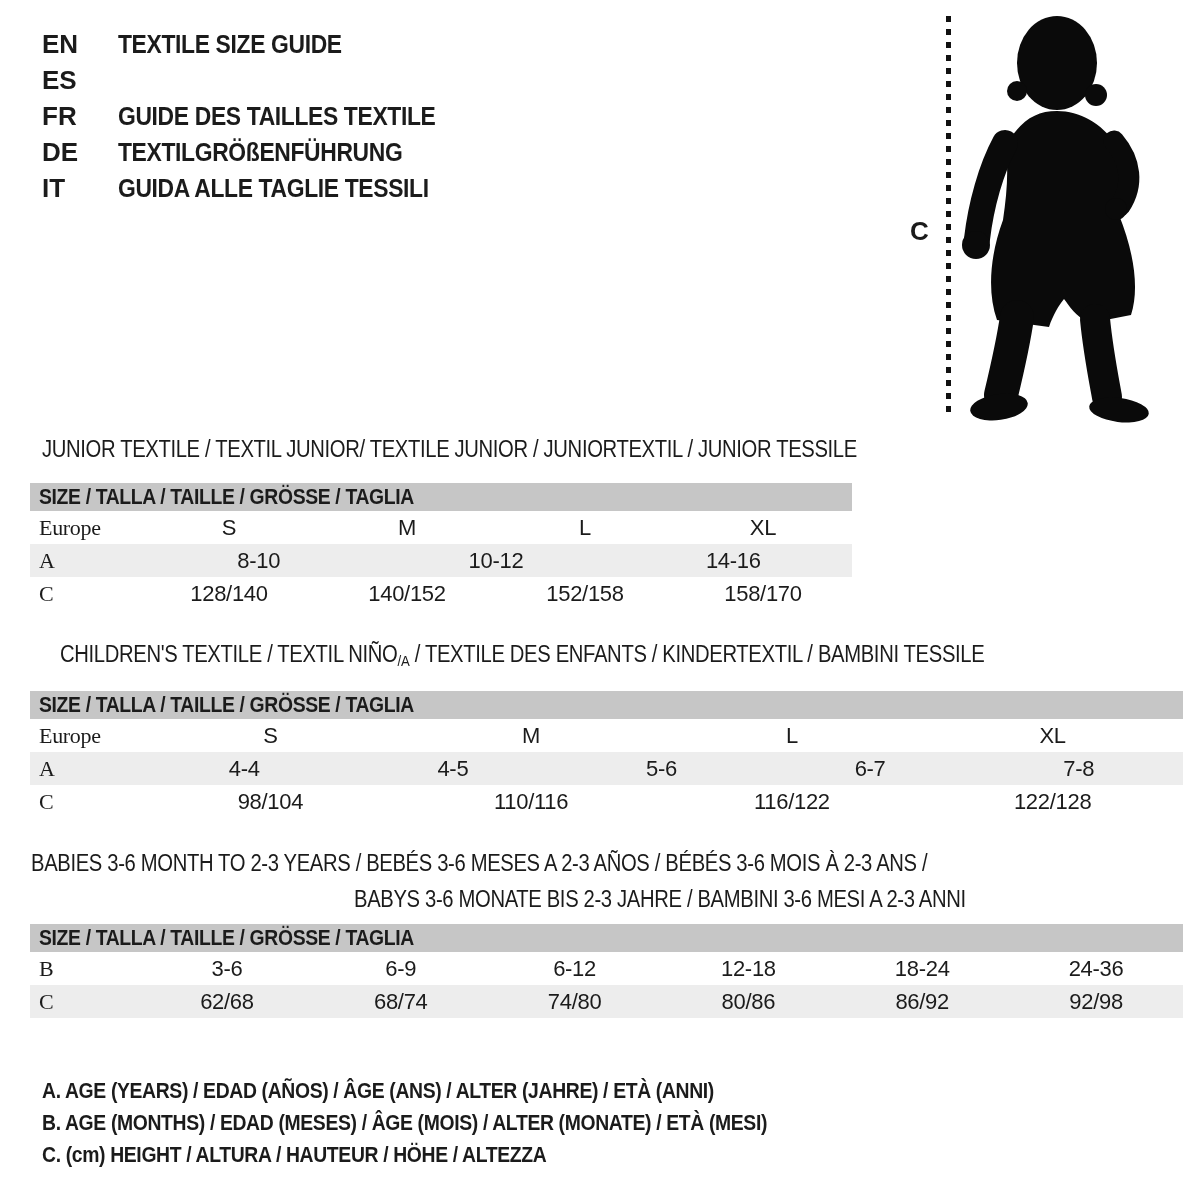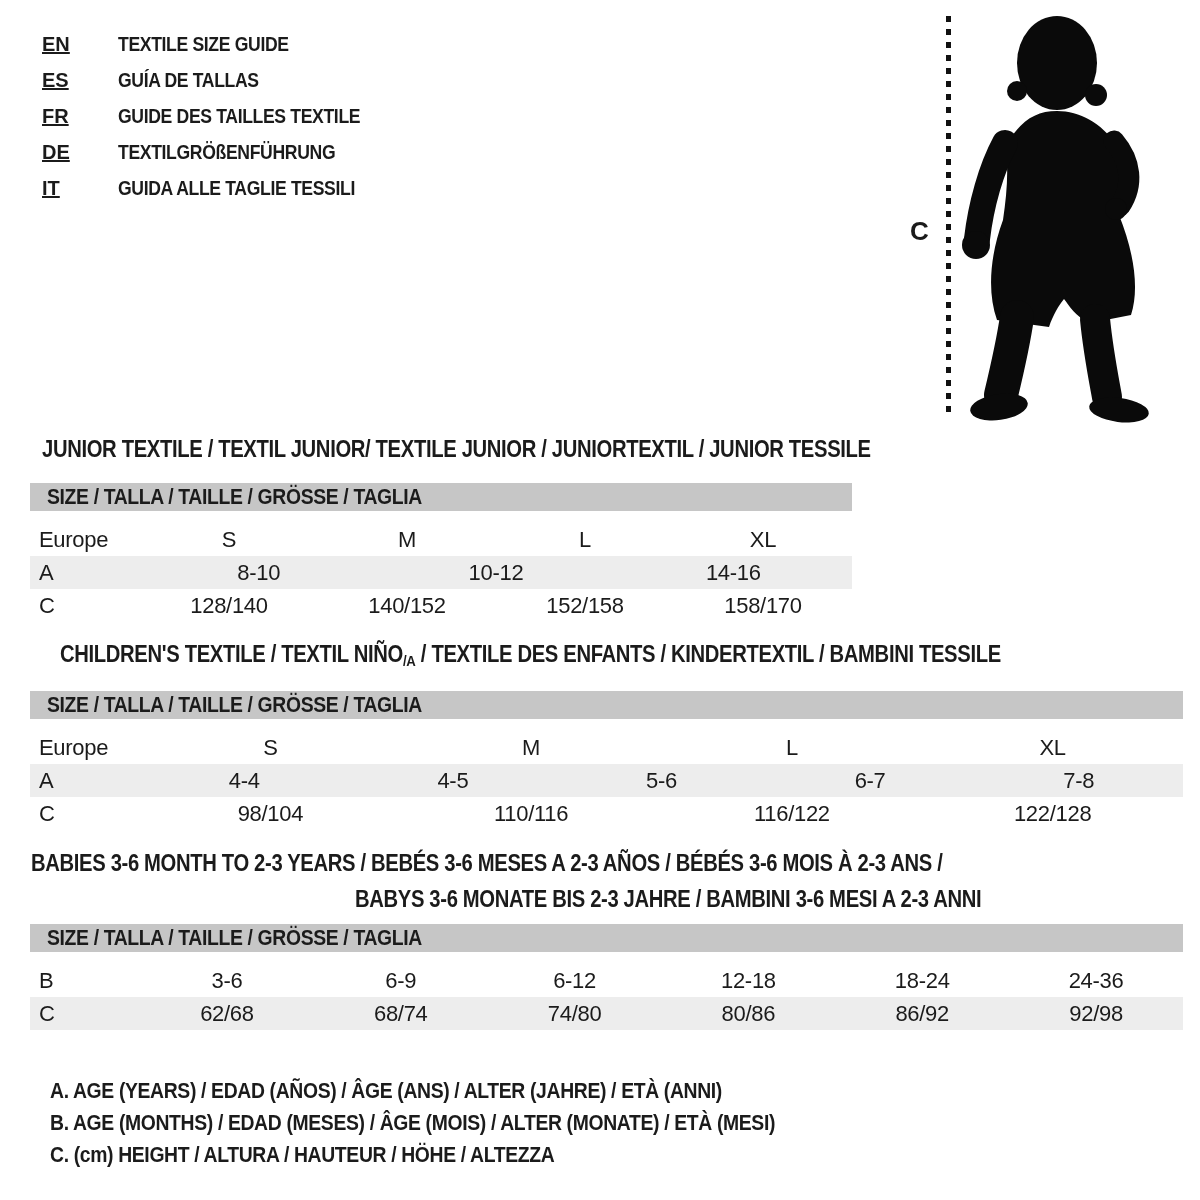--- a/index.html
+++ b/index.html
@@ -8,63 +8,62 @@
     background:#ffffff;color:#1b1b1b;
     font-family:"Liberation Sans", sans-serif;
   }
   .abs{position:absolute;}
   .cond{display:inline-block;transform:scaleX(0.88);transform-origin:0 50%;
         white-space:nowrap;letter-spacing:-0.4px;}
 
   
   #langs{left:42px;top:26px;}
   .lang-row{display:flex;height:36px;line-height:36px;
-            font-size:20px;font-weight:bold;text-decoration:underline;}
+            font-size:26px;font-weight:bold;}
   .lang-code{width:76px;flex:0 0 76px;}
 
   
   #dash-line{left:946px;top:16px;width:5px;height:399px;
     background:repeating-linear-gradient(to bottom,#111 0 6px,rgba(0,0,0,0) 6px 13px);}
   #c-label{left:910px;top:216px;font-size:26px;font-weight:bold;}
   #baby{left:935px;top:5px;}
 
   
-  .section-title{font-size:23px;font-weight:bold;white-space:nowrap;}
+  .section-title{font-size:23px;font-weight:normal;white-space:nowrap;}
   #junior-title{left:42px;top:436px;}
   #children-title{left:60px;top:641px;}
   #babies-title{left:31px;top:845px;line-height:36px;text-align:right;}
   .sub{font-size:15px;vertical-align:-4px;letter-spacing:-0.3px;}
 
   
   .sizetable{box-sizing:border-box;}
   #table1{left:30px;top:483px;width:822px;}
   #table2{left:30px;top:691px;width:1153px;}
   #table3{left:30px;top:924px;width:1153px;}
   .size-bar{height:28px;line-height:28px;background:#c6c6c6;
-            padding-left:17px;font-size:22px;font-weight:bold;margin-bottom:12px;}
+            padding-left:9px;font-size:22px;font-weight:bold;margin-bottom:0;}
   .trow{display:flex;height:33px;line-height:33px;font-size:22px;letter-spacing:-0.3px;}
   .row-shade{background:#ededed;}
-  .tlabel{flex:0 0 110px;width:110px;padding-left:9px;box-sizing:border-box;}
+  .tlabel{flex:0 0 110px;width:110px;padding-left:9px;box-sizing:border-box;font-family:Liberation Serif, serif;}
   .tcell{flex:1;text-align:center;}
 
   
-  #footnotes{left:50px;top:1075px;}
+  #footnotes{left:42px;top:1075px;}
   .footnote{height:32px;line-height:32px;font-size:22px;font-weight:bold;}
 </style>
 </head>
 <body>
 
 <div class="abs" id="langs">
   <div class="lang-row">
     <span class="lang-code">EN</span>
     <span><span class="cond">TEXTILE SIZE GUIDE</span></span>
   </div>
   <div class="lang-row">
     <span class="lang-code">ES</span>
-    <span><span class="cond">GUÍA DE TALLAS</span></span>
   </div>
   <div class="lang-row">
     <span class="lang-code">FR</span>
     <span><span class="cond">GUIDE DES TAILLES TEXTILE</span></span>
   </div>
   <div class="lang-row">
     <span class="lang-code">DE</span>
     <span><span class="cond">TEXTILGRÖßENFÜHRUNG</span></span>
   </div>
   <div class="lang-row">

